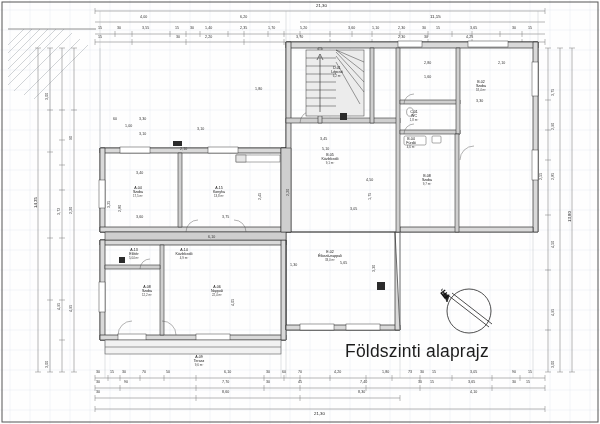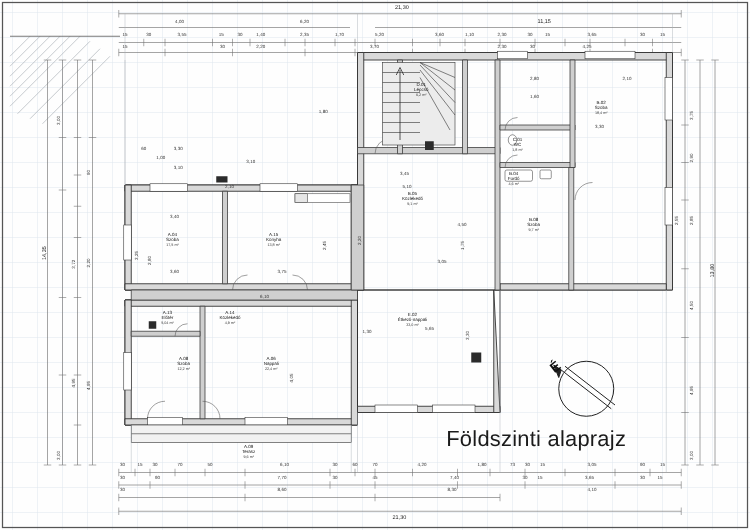--- a/index.html
+++ b/index.html
@@ -14,21 +14,21 @@
   .lbl{position:absolute;font-family:"Liberation Sans",sans-serif;
        color:#2a2a2a;white-space:nowrap;line-height:1.05;}
   .dim{font-size:3.6px;letter-spacing:.02em;color:#333;}
   .dim.v{transform-origin:0 0;}
   .roomcode{font-size:3.6px;text-align:center;color:#111;}
   .roomname{font-size:3.6px;text-align:center;color:#111;}
   .roomarea{font-size:3.0px;text-align:center;color:#444;}
   .roombox{position:absolute;text-align:center;}
 
   .title{position:absolute;font-size:17.5px;letter-spacing:.2px;
-         color:#1b1b1b;font-family:"Liberation Sans",sans-serif;margin-left:12px;}
+         color:#1b1b1b;font-family:"Liberation Sans",sans-serif;}
   .northletter{position:absolute;font-size:11px;font-weight:bold;
          color:#111;transform:rotate(-38deg);transform-origin:50% 50%;}
   .tot{position:absolute;font-size:4.4px;color:#222;}
   .tot.v{transform-origin:0 0;}
 </style>
 </head>
 <body>
 
 <div id="sheet">
 

